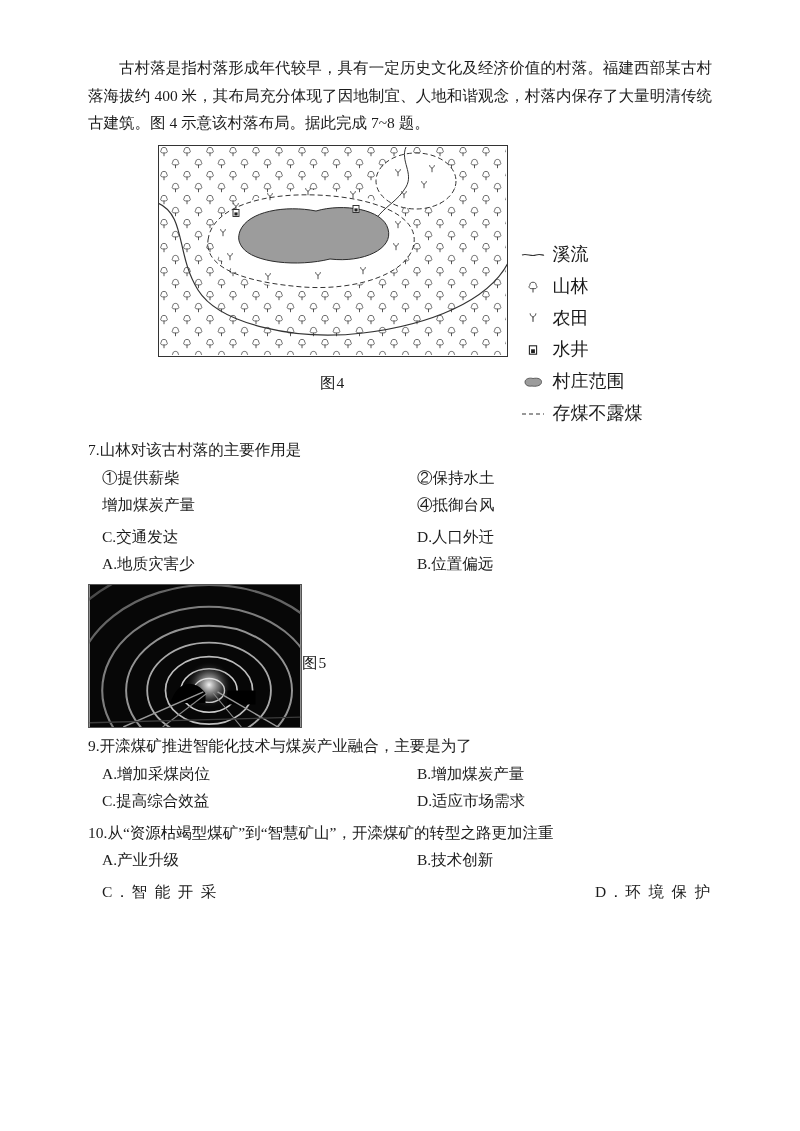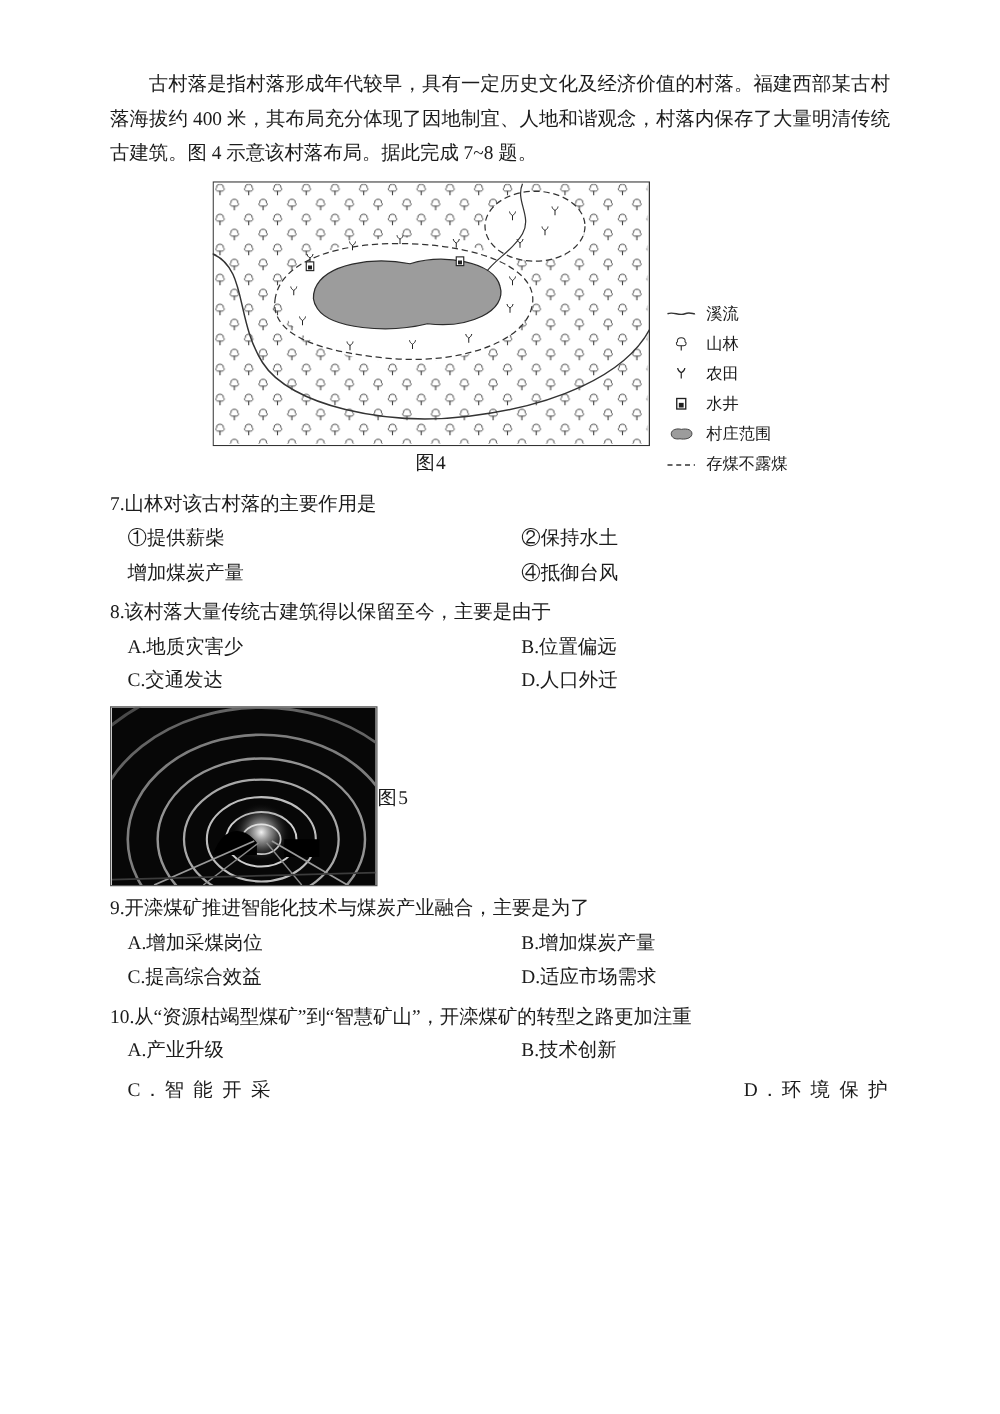--- a/index.html
+++ b/index.html
@@ -9,23 +9,23 @@
     font-family:"Liberation Serif","DejaVu Serif",serif;
     font-size:15.5px; color:#1b1b1b;
   }
   .page { padding:54px 88px 0 88px; }
 
   .passage { text-align:justify; text-indent:2em; line-height:1.78; }
 
   .fig4-wrap { display:flex; justify-content:center; align-items:flex-start; margin-top:8px; }
   .fig4-col { display:flex; flex-direction:column; align-items:center; }
   .map-svg { display:block; }
-  .fig-caption { text-align:left; margin-top:3px; letter-spacing:1px;font-family:Liberation Serif, serif; }
-
-  .legend { margin-left:10px; margin-top:96px; font-size:13px; line-height:1.55; }
+  .fig-caption { text-align:left; margin-top:16px; letter-spacing:1px;font-family:Liberation Serif, serif; }
+
+  .legend { margin-left:10px; margin-top:96px; font-size:18px; line-height:1.55; }
   .legend-item { display:flex; align-items:center; margin-bottom:4px; }
   .lg-sym { width:30px; display:inline-flex; justify-content:center; margin-right:5px; }
 
   .qblock { margin-top:4px; }
   .qstem { line-height:1.78; }
   .optrow { display:flex; padding-left:14px; line-height:1.78;align-items:center; }
   .optrow .opt-a { width:315px; }
   .choices4 { display:flex; padding-left:14px; line-height:1.78; }
   .choices4 .c1 { width:160px; }
   .choices4 .c2 { width:155px; }
@@ -160,28 +160,27 @@
       <span class="opt-a">①提供薪柴</span>
       <span>②保持水土</span>
     </div>
     <div class="optrow">
       <span class="opt-a">增加煤炭产量</span>
       <span>④抵御台风</span>
     </div>
   </div>
 
   <div class="qblock">
-    <div class="qstem">8.该村落大量传统古建筑得以保留至今，主要是由于</div>
+    <div class="optrow">
+      <span class="opt-a">C.交通发达</span>
+      <span>D.人口外迁</span>
+    </div>
     <div class="optrow">
       <span class="opt-a">A.地质灾害少</span>
       <span>B.位置偏远</span>
-    </div>
-    <div class="optrow">
-      <span class="opt-a">C.交通发达</span>
-      <span>D.人口外迁</span>
     </div>
   </div>
 
 
   <div class="fig5-wrap">
     <svg class="photo-svg" width="214" height="144" viewBox="0 0 300 202" xmlns="http://www.w3.org/2000/svg">
       <defs>
         <radialGradient id="glow" cx="50%" cy="50%" r="50%">
           <stop offset="0%" stop-color="#ffffff" stop-opacity="0.95"></stop>
           <stop offset="45%" stop-color="#cfcfcf" stop-opacity="0.45"></stop>

